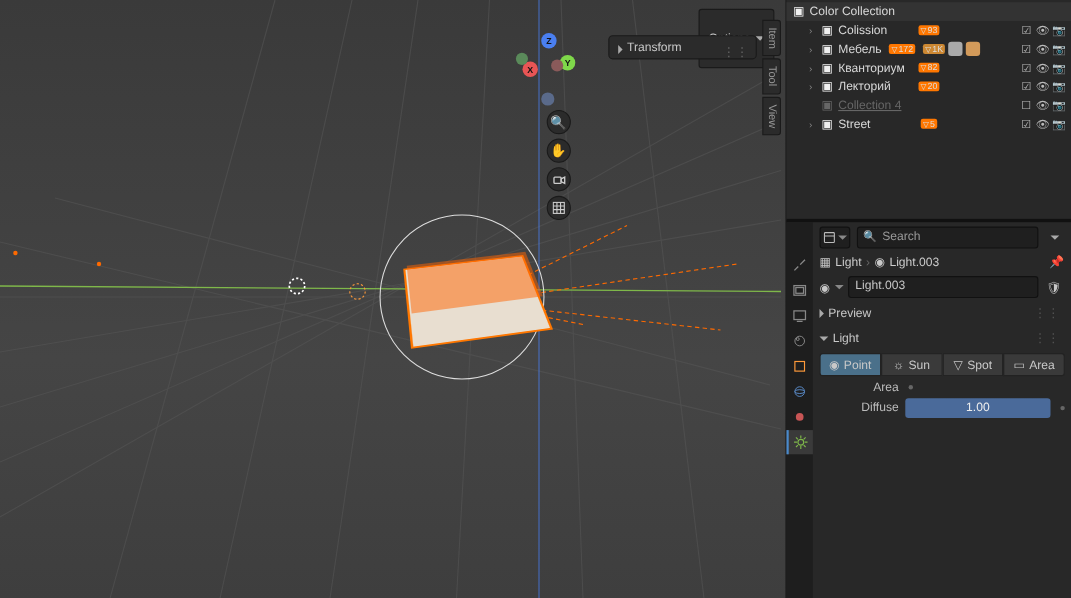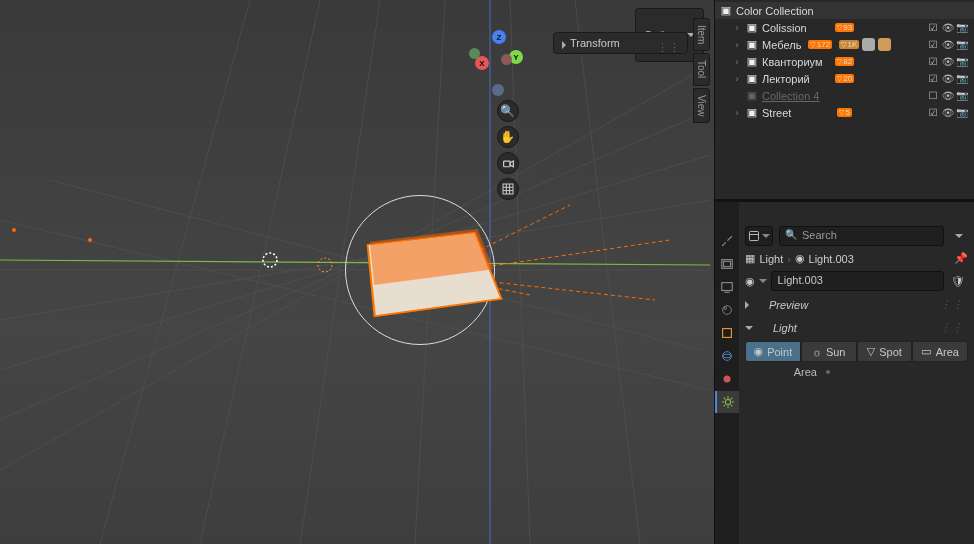--- a/index.html
+++ b/index.html
@@ -51,33 +51,33 @@
 .out-badge::before { content: "▽"; font-size: 7px; }
 .out-toggles { display: flex; gap: 1px; }
 .out-toggle { width: 14px; height: 14px; display: flex; align-items: center; justify-content: center; color: #bbb; font-size: 10px; }
 .obj-chip { width: 13px; height: 13px; border-radius: 3px; display: inline-block; }
 
 
 .properties-wrap { flex: 1; display: flex; border-top: 2px solid #111; }
 .prop-tabs { width: 24px; background: #1e1e1e; display: flex; flex-direction: column; gap: 1px; padding-top: 28px; }
 .prop-tab { width: 24px; height: 22px; display: flex; align-items: center; justify-content: center; color: #888; }
 .prop-tab.active { background: #3a3a3a; border-left: 2px solid #4a8acc; color: #7fb84a; }
-.prop-content { flex: 1; padding: 4px 6px; display: flex; flex-direction: column; gap: 4px; margin-top: 20px; }
+.prop-content { flex: 1; padding: 4px 6px; display: flex; flex-direction: column; gap: 4px; }
 .prop-header { display: flex; align-items: center; gap: 6px; }
 .editor-type { width: 28px; height: 20px; background: #1f1f1f; border: 1px solid #111; border-radius: 3px; display: flex; align-items: center; justify-content: center; }
 .search-box { flex: 1; background: #1f1f1f; border: 1px solid #111; border-radius: 3px; padding: 2px 6px 2px 22px; color: #999; height: 20px; position: relative; }
 .search-box::before { content: "🔍"; position: absolute; left: 5px; top: 2px; font-size: 10px; }
 .opts-dd { width: 18px; height: 18px; display: flex; align-items: center; justify-content: center; }
 .breadcrumb { display: flex; align-items: center; gap: 4px; padding: 2px 0; }
 .bc-item { color: #ccc; }
 .bc-sep { color: #666; }
 .pin { color: #888; margin-left: auto; }
 .data-row { display: flex; align-items: center; gap: 4px; }
 .data-input { flex: 1; background: #1f1f1f; border: 1px solid #111; border-radius: 3px; padding: 2px 6px; height: 20px; }
-.panel-hdr { display: flex; align-items: center; gap: 20px; padding: 3px 0; font-style: italic; }
+.panel-hdr { display: flex; align-items: center; gap: 4px; padding: 3px 0; }
 .panel-hdr .chev-right, .panel-hdr .chev-down-s { width: 0; height: 0; }
 .chev-down-s { border-left: 4px solid transparent; border-right: 4px solid transparent; border-top: 4px solid #aaa; }
 .light-types { display: flex; gap: 0; }
 .lt-btn { flex: 1; background: #3a3a3a; border: 1px solid #222; padding: 3px 0; display: flex; align-items: center; justify-content: center; gap: 4px; }
 .lt-btn:first-child { border-radius: 3px 0 0 3px; }
 .lt-btn:last-child { border-radius: 0 3px 3px 0; }
 .lt-btn.active { background: #4a708a; }
 .prop-row { display: flex; align-items: center; gap: 6px; }
 .prop-label { width: 72px; text-align: right; color: #bbb; }
 .prop-field { flex: 1; height: 18px; border-radius: 3px; display: flex; align-items: center; justify-content: center; }
@@ -393,15 +393,20 @@
         <div class="lt-btn">
           <span>▭</span>
           <span>Area</span>
         </div>
       </div>
 
       <div class="prop-row">
         <span class="prop-label">Area</span>
         <span class="anim-dot"></span>
       </div>
+      <div class="prop-row">
+        <span class="prop-label">Diffuse</span>
+        <div class="prop-field slider-field">1.00</div>
+        <span class="anim-dot"></span>
+      </div>
     </div>
   </div>
 </div>
 
 </body></html>

